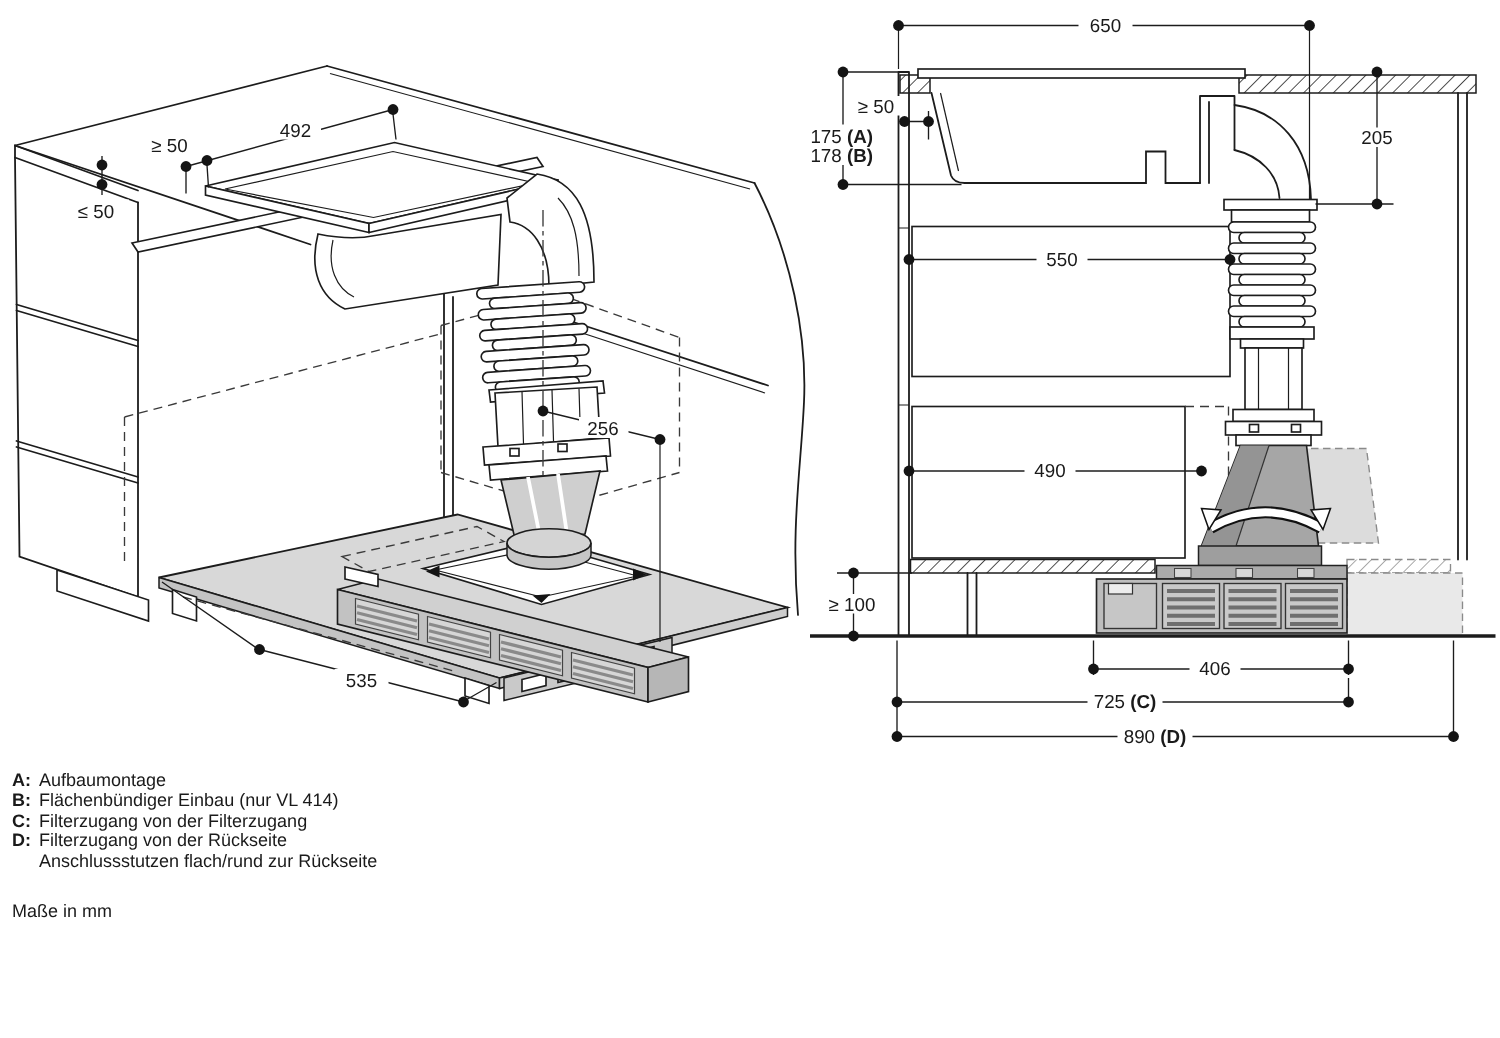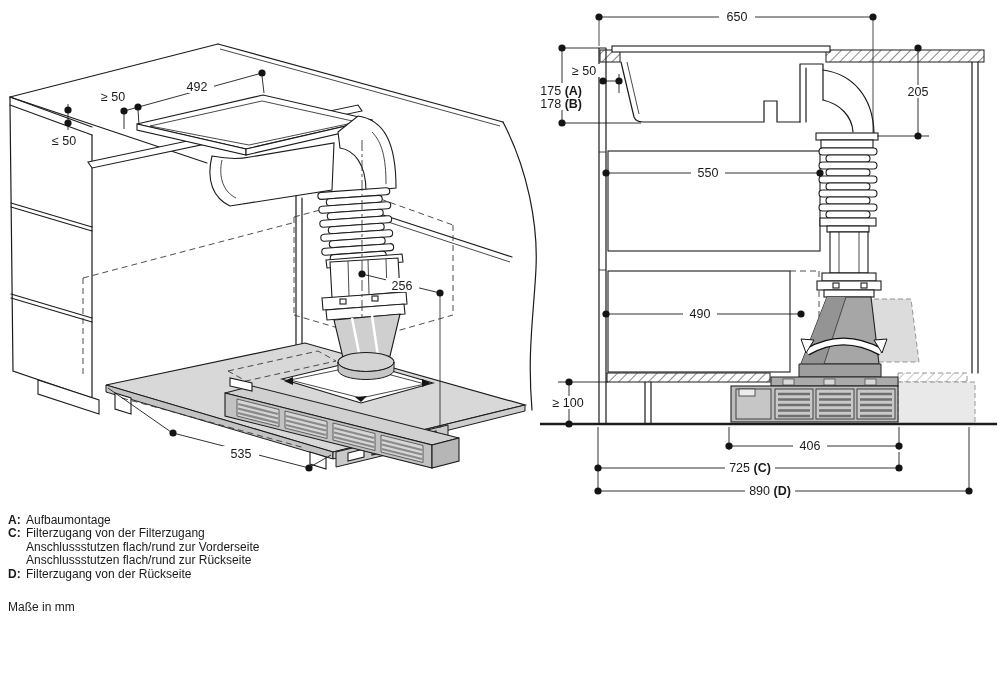--- a/index.html
+++ b/index.html
@@ -330,18 +330,18 @@
       <circle class="dot" cx="598" cy="491" r="3.6"></circle>
         <circle class="dot" cx="969" cy="491" r="3.6"></circle>
       <rect class="bg" x="745" y="484" width="50" height="13"></rect>
       <text class="mid" x="770" y="495"><tspan>890 </tspan><tspan class="b">(D)</tspan></text>
     </g>
   </g>
 </svg>
 
 <div id="legend">
   <div class="row"><span class="k">A:</span><span>Aufbaumontage</span></div>
+  <div class="row"><span class="k">B:</span><span>Flächenbündiger Einbau (nur VL 414)</span></div>
   <div class="row"><span class="k">C:</span><span>Filterzugang von der Filterzugang</span></div>
-  <div class="row cont"><span>Anschlussstutzen flach/rund zur Vorderseite</span></div>
+  <div class="row"><span class="k">D:</span><span>Filterzugang von der Rückseite</span></div>
   <div class="row cont"><span>Anschlussstutzen flach/rund zur Rückseite</span></div>
-  <div class="row"><span class="k">D:</span><span>Filterzugang von der Rückseite</span></div>
   <div class="row units">Maße in mm</div>
 </div>
 
 </body></html>

